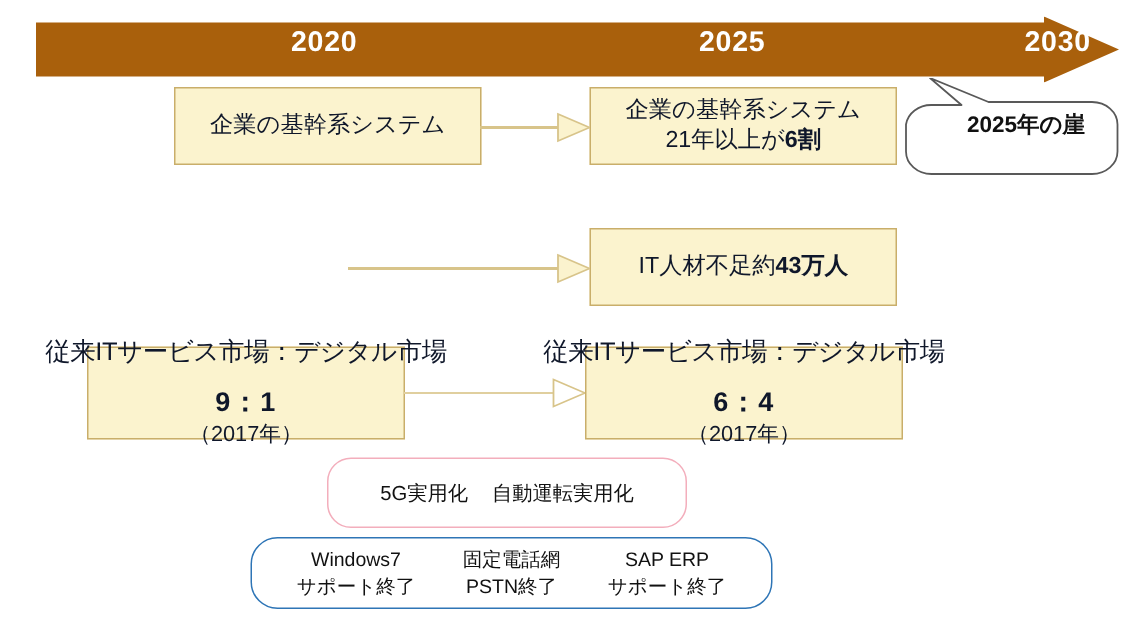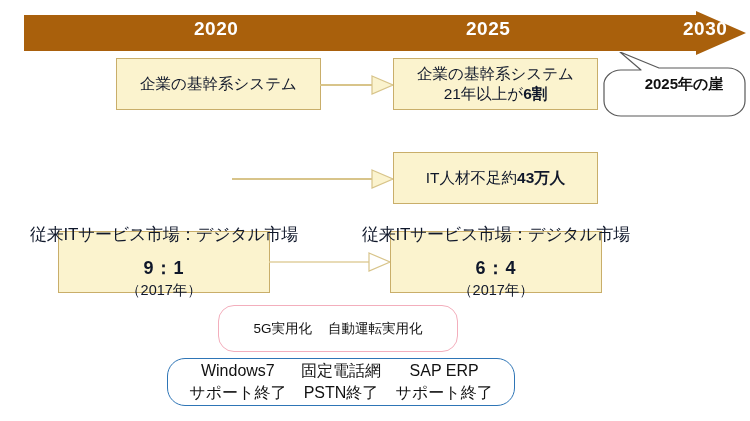--- a/index.html
+++ b/index.html
@@ -114,21 +114,21 @@
     border: 1.8px solid #2E75B6;
     border-radius: 18px;
     background: #ffffff;
     display: flex;
     align-items: center;
     justify-content: space-around;
     padding: 0 14px;
   }
   #blue-box .col {
     text-align: center;
-    font-size: 16px;
+    font-size: 13px;
     color: #111;
     line-height: 1.35;
   }
   #blue-box .col .ln { white-space: nowrap; }
 </style>
 </head>
 <body>
 
 <div id="stage">
 

